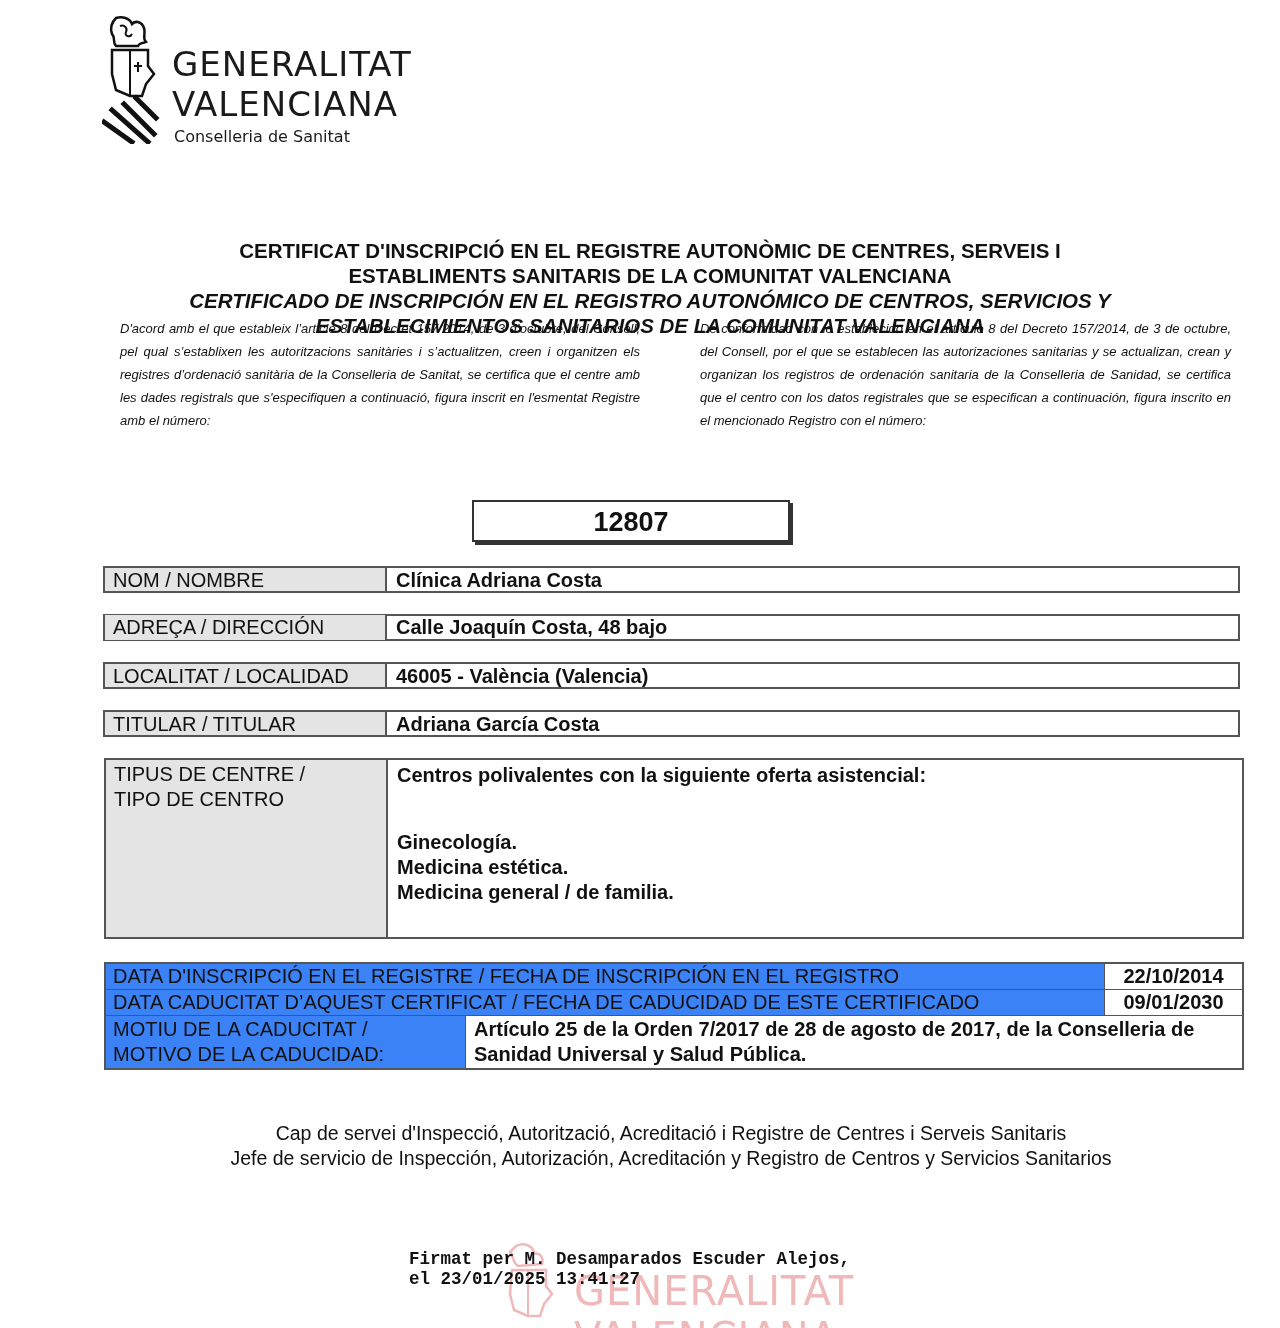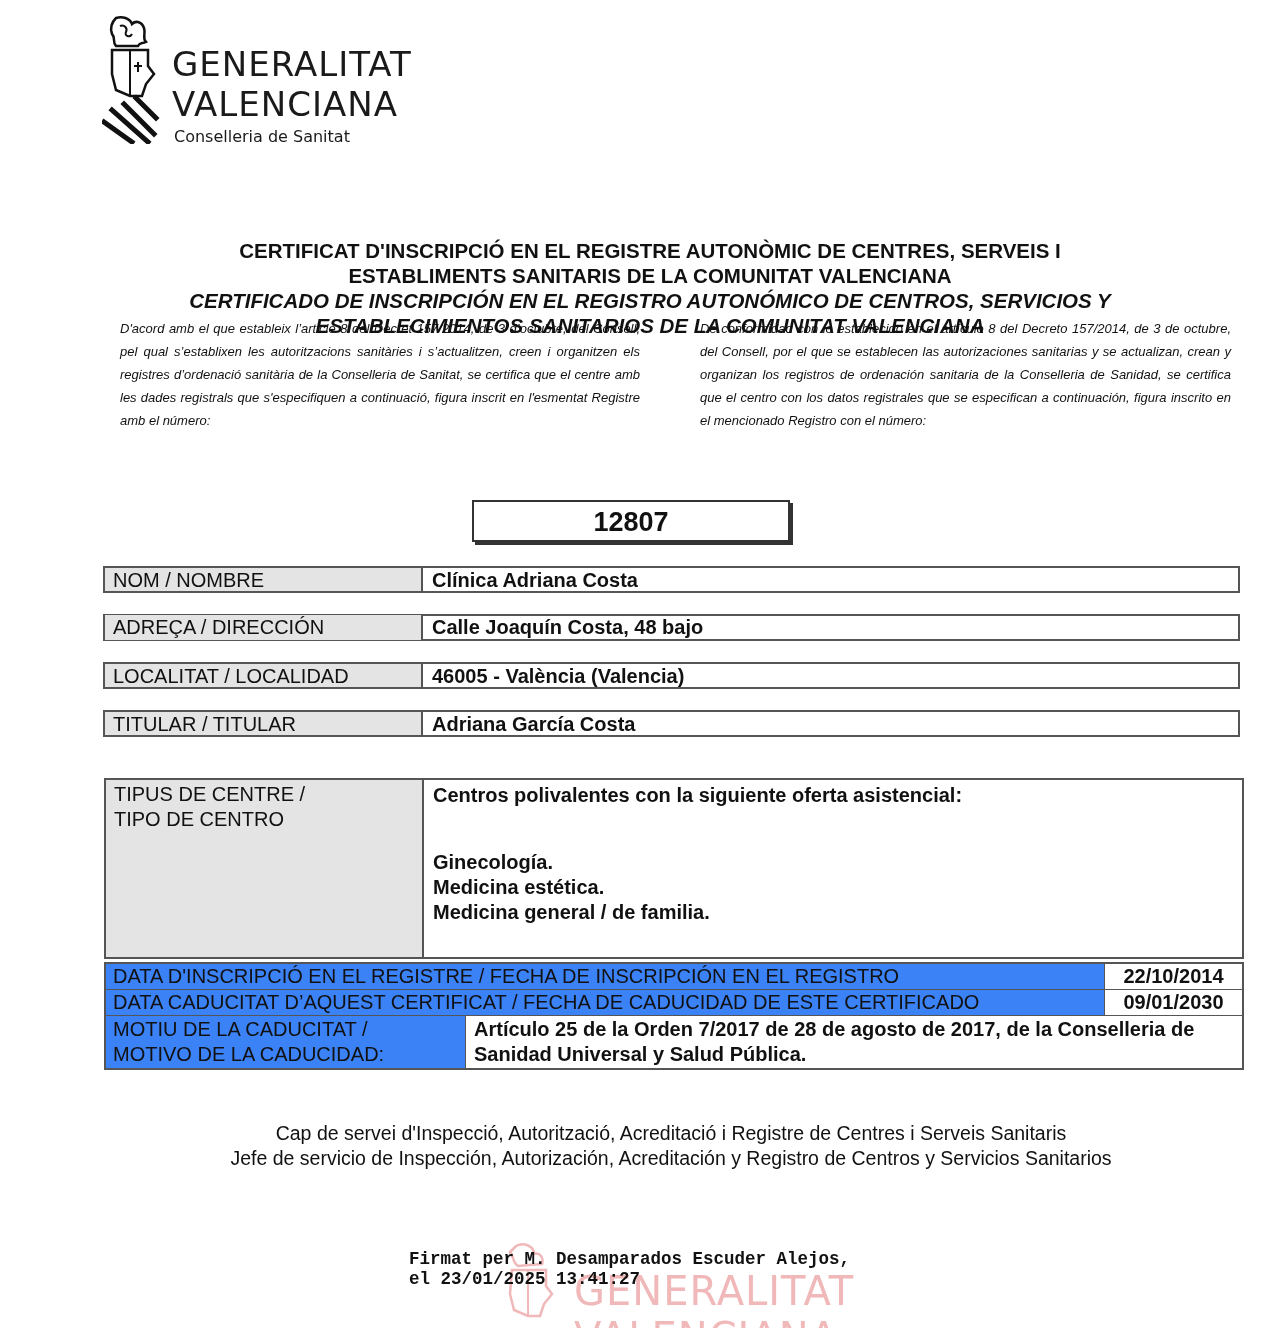--- a/index.html
+++ b/index.html
@@ -18,28 +18,28 @@
   
   .intro { position: absolute; top: 317px; font-style: italic; font-size: 13px; line-height: 23px; text-align: justify; text-align-last: left; }
   .intro.left { left: 120px; width: 520px; }
   .intro.right { left: 700px; width: 531px; }
 
   
   .regnum { position: absolute; left: 472px; top: 500px; width: 314px; height: 38px; border: 2px solid #333; box-shadow: 3px 3px 0 #333; text-align: center; font-weight: bold; font-size: 27px; line-height: 40px; }
 
   
   .row { position: absolute; left: 103px; width: 1137px; border: 2px solid #555; display: flex; box-sizing: border-box; }
-  .row .lbl { width: 318px; background: #e4e4e4; border-right: 2px solid #555; padding: 0 8px; box-sizing: border-box; font-size: 20px; line-height: 25px; }
+  .row .lbl { width: 282px; background: #e4e4e4; border-right: 2px solid #555; padding: 0 8px; box-sizing: border-box; font-size: 20px; line-height: 25px; }
   .row .val { flex: 1; padding: 0 9px; font-weight: bold; font-size: 20px; line-height: 25px; }
 
   .r1 { top: 566px; height: 27px; }
   .r2 { top: 614px; height: 27px; align-items: center; }
   .r3 { top: 662px; height: 27px; }
   .r4 { top: 710px; height: 27px; }
-  .r5 { top: 758px; height: 181px; left: 104px; width: 1140px; margin-top: 20px; }
+  .r5 { top: 758px; height: 181px; left: 104px; width: 1140px; }
   .r5 .lbl { padding-top: 2px; }
   .r5 .val { padding-top: 3px; }
   .offer-list { margin-top: 42px; }
 
   
   .dates { position: absolute; left: 104px; top: 962px; width: 1140px; border: 2px solid #555; box-sizing: border-box; }
   .drow { display: flex; border-bottom: 1px solid #555; }
   .drow:last-child { border-bottom: none; }
   .drow .dl { flex: 1; background: #3b82f6; padding: 0 7px; font-size: 20px; line-height: 25px; border-right: 1px solid #555; white-space: nowrap; }
   .drow .dv { width: 137px; text-align: center; font-weight: bold; font-size: 20px; line-height: 25px; }

